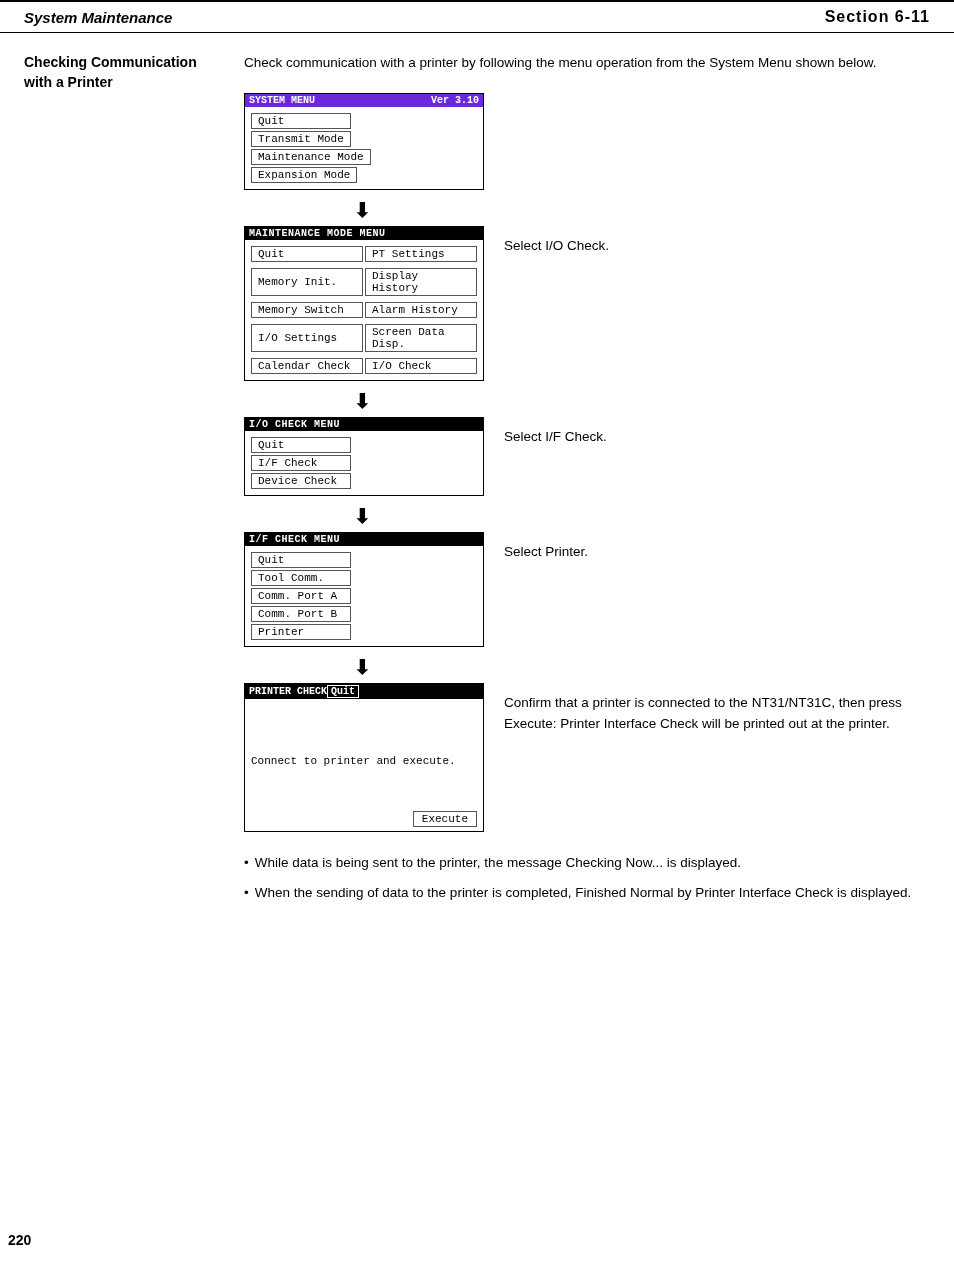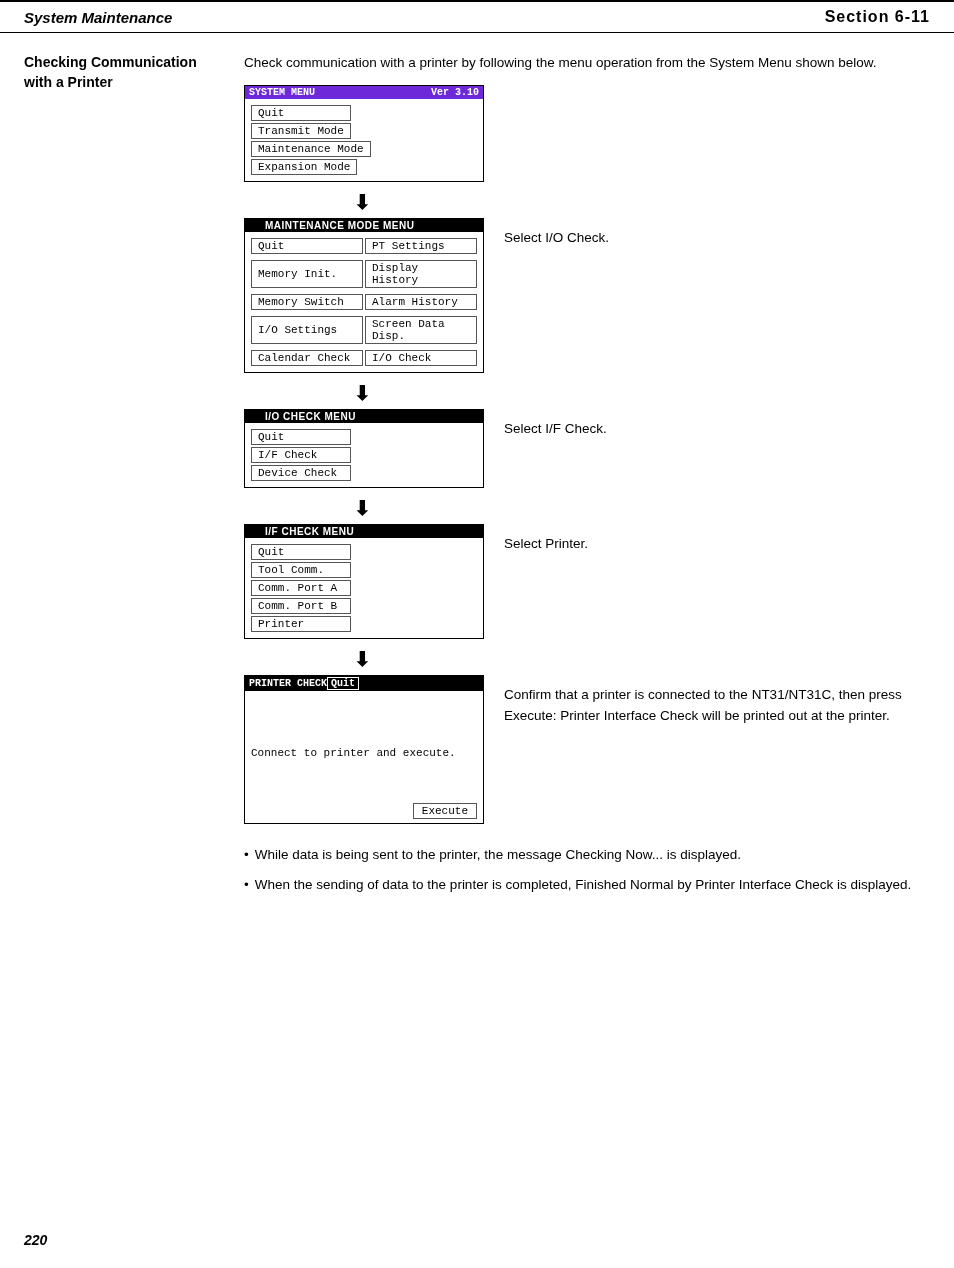--- a/index.html
+++ b/index.html
@@ -51,21 +51,21 @@
     .left-column {
       width: 220px;
       min-width: 220px;
       padding-right: 16px;
     }
 
     .right-column {
       flex: 1;
       display: flex;
       flex-direction: column;
-      gap: 0;
+      gap: 8px;
     }
 
     
     .section-title {
       font-weight: bold;
       font-size: 14px;
       line-height: 1.4;
       margin-bottom: 8px;
     }
 
@@ -124,22 +124,22 @@
       margin-bottom: 4px;
       font-size: 11px;
       font-family: 'Courier New', monospace;
     }
 
     .menu-title-bar {
       background: #000;
       color: #fff;
       font-size: 10px;
       font-weight: bold;
-      padding: 1px 20px;
-      font-family: Liberation Sans, sans-serif;
+      padding: 1px 4px;
+      font-family: Liberation Mono, monospace;
       letter-spacing: 0.5px;
     }
 
     .menu-title-bar-with-ver {
       display: flex;
       justify-content: space-between;
       background: #6d28d9;
       color: #fff;
       font-size: 10px;
       font-weight: bold;
@@ -234,24 +234,23 @@
       margin-bottom: 8px;
     }
     .bullet-dot {
       flex-shrink: 0;
     }
 
     
     .page-footer {
       position: absolute;
       bottom: 20px;
-      left: 24px;
+      left: 8px;
       font-weight: bold;
       font-size: 14px;
-      font-style: italic;
     }
   </style>
 </head>
 <body>
 
 <div class="page-container">
 
   <div class="page-header">
     <span class="header-left">System Maintenance</span>
     <span class="header-right">Section  6-11</span>

